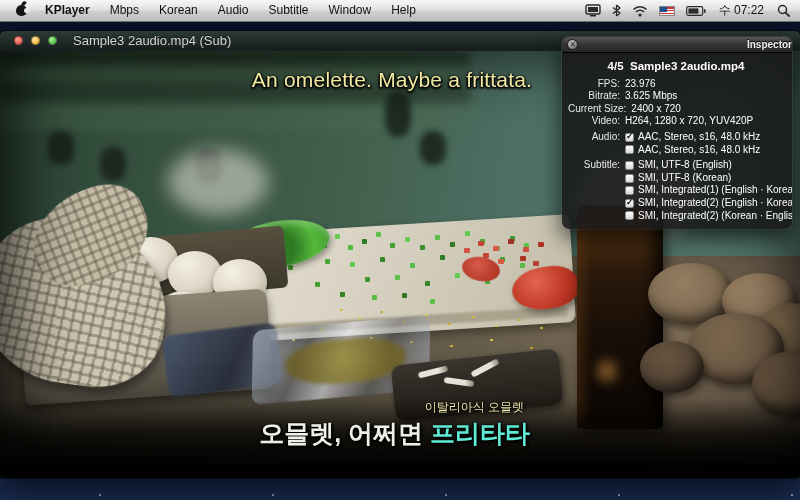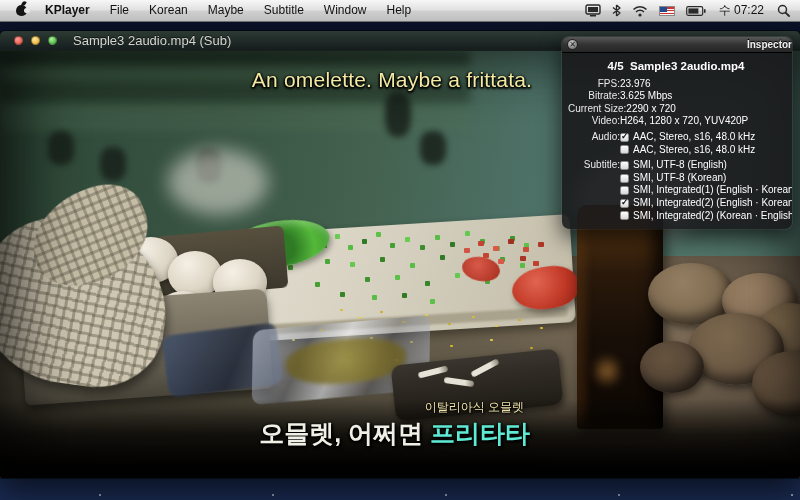--- a/index.html
+++ b/index.html
@@ -151,41 +151,41 @@
     box-shadow:0 8px 22px rgba(0,0,0,.7), 0 0 0 1px rgba(255,255,255,.12); color:#fff; }
   .insp-titlebar { height:16px; background:linear-gradient(to bottom,#585858,#333 50%,#262626);
     display:flex; align-items:center; position:relative; border-bottom:1px solid #000; }
   .insp-close { position:absolute; left:5px; width:11px; height:11px; border-radius:50%;
     background:radial-gradient(circle at 35% 30%, #cfcfcf, #7e7e7e 70%, #565656); border:0.5px solid #222;
     display:flex; align-items:center; justify-content:center; font-size:8px; color:#1c1c1c; line-height:1; cursor:default; }
   .insp-title { width:100%; text-align:right; font-size:10px; font-weight:bold; color:#efefef; text-shadow:0 -1px 0 #000; }
   .insp-body { padding:5px 8px 7px 6px; font-size:10px; line-height:12.6px; }
   .insp-heading { text-align:center; font-weight:bold; font-size:11.5px; margin:2px 0 5px; white-space:pre; }
   .insp-row { display:flex; }
-  .insp-label { flex:0 0 52px; text-align:right; color:#e9e9e9; white-space:nowrap; }
+  .insp-label { flex:0 0 52px; text-align:right; margin-right:5px; color:#e9e9e9; white-space:nowrap; }
   .insp-value { color:#fff; white-space:nowrap; }
   .insp-group { margin-top:3px; }
   .track-row { display:flex; align-items:center; }
   .checkbox { flex:0 0 auto; width:9px; height:9px; margin-right:4px; border-radius:2px;
     background:linear-gradient(to bottom,#fdfdfd,#d8d8d8); border:1px solid #8a8a8a;
     font-size:9px; line-height:7px; text-align:center; color:#111; font-weight:bold; }
   .checkbox.checked::after { content:"✓"; position:relative; top:-1px; }
 </style>
 </head>
 <body>
 
 <div class="menubar">
   <div class="menus">
     <span class="apple-wrap">
         <span class="apple-icon"></span>
       </span>
     <span class="menu-item app">KPlayer</span>
-    <span class="menu-item">File</span>
+    <span class="menu-item">Mbps</span>
     <span class="menu-item">Korean</span>
-    <span class="menu-item">Maybe</span>
+    <span class="menu-item">Audio</span>
     <span class="menu-item">Subtitle</span>
     <span class="menu-item">Window</span>
     <span class="menu-item">Help</span>
   </div>
   <div class="status">
     <span>
       <svg width="16" height="13" viewBox="0 0 16 13">
           <rect x="1" y="1" width="14" height="9" rx="1.5" fill="none" stroke="#2a2a2a" stroke-width="1.4"></rect>
           <rect x="3" y="3" width="10" height="5" fill="#2a2a2a"></rect>
           <rect x="5" y="11" width="6" height="1.5" fill="#2a2a2a"></rect>
@@ -305,21 +305,21 @@
     <div class="insp-row">
       <span class="insp-label">FPS:</span>
       <span class="insp-value">23.976</span>
     </div>
     <div class="insp-row">
       <span class="insp-label">Bitrate:</span>
       <span class="insp-value">3.625 Mbps</span>
     </div>
     <div class="insp-row">
       <span class="insp-label">Current Size:</span>
-      <span class="insp-value">2290 x 720</span>
+      <span class="insp-value">2400 x 720</span>
     </div>
     <div class="insp-row">
       <span class="insp-label">Video:</span>
       <span class="insp-value">H264, 1280 x 720, YUV420P</span>
     </div>
 
     <div class="insp-group">
       <div class="insp-row track-row">
         <span class="insp-label">Audio:</span>
         <span class="checkbox checked"></span>

